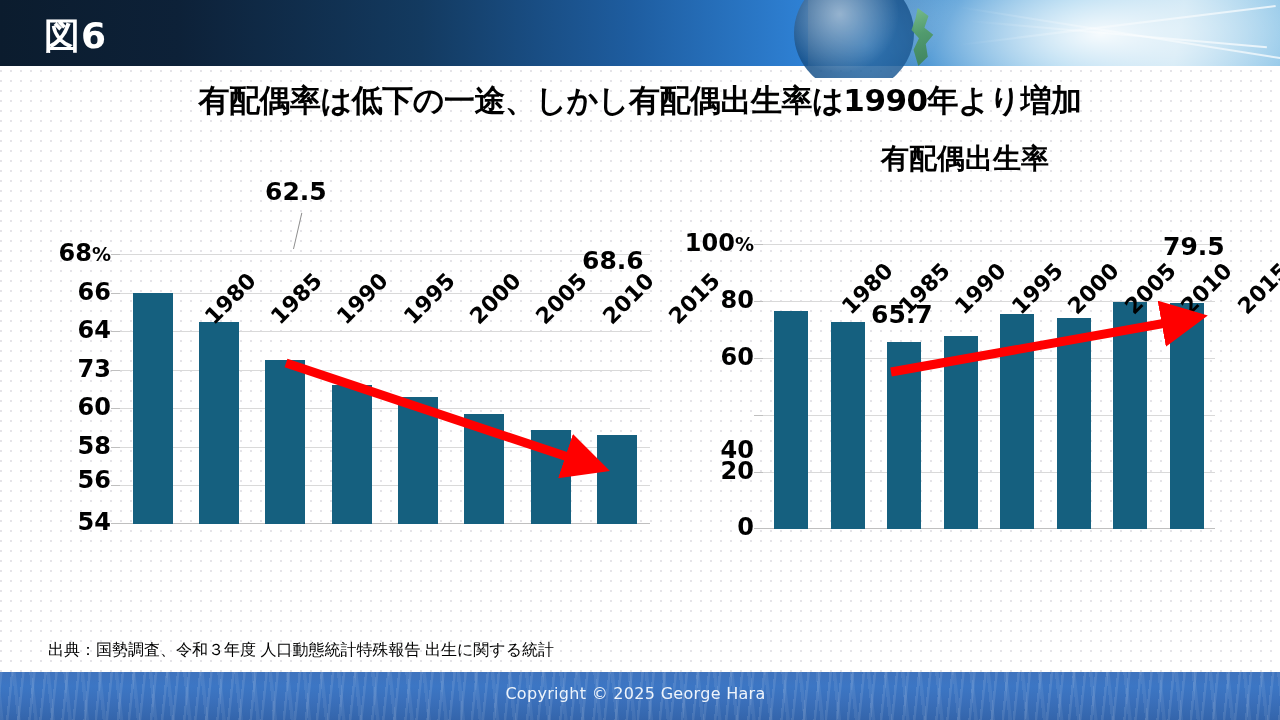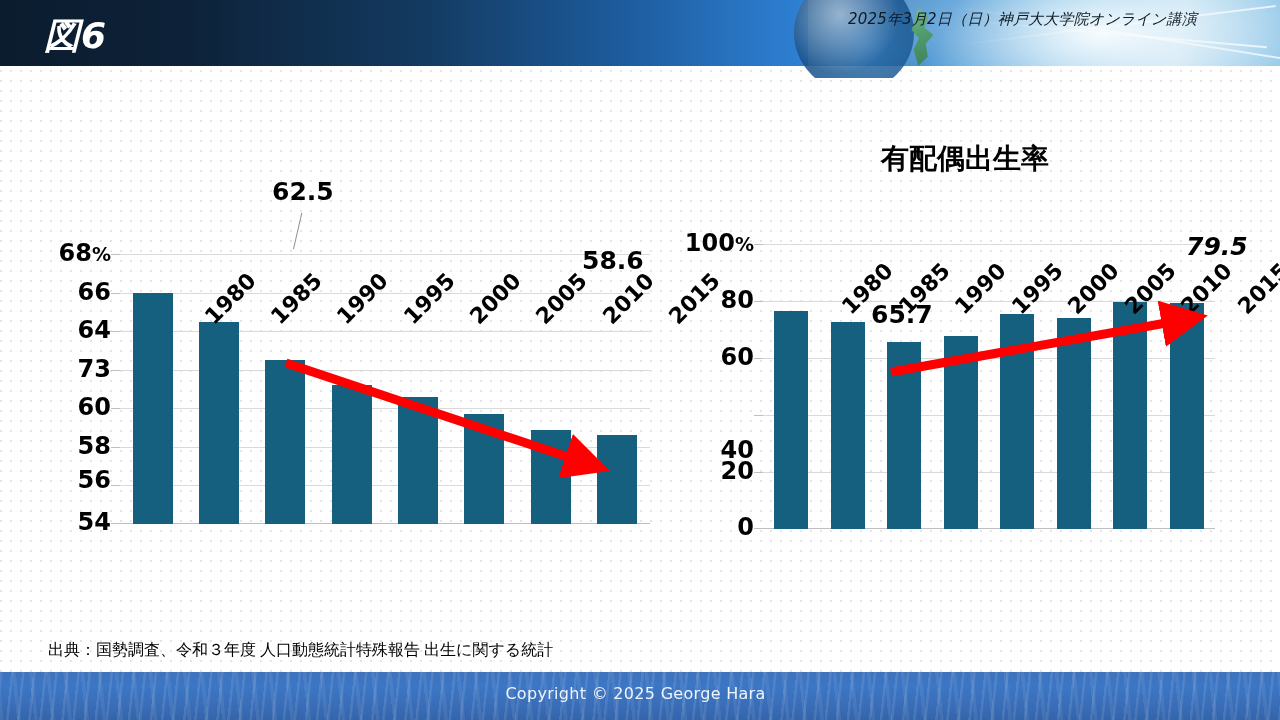--- a/index.html
+++ b/index.html
@@ -10,21 +10,21 @@
   }
   
   #slide{
     position:absolute;inset:0;
     background-color:#ffffff;
     background-image:radial-gradient(circle at 1px 1px, rgba(170,165,180,.30) 1px, transparent 1.3px);
     background-size:10px 10px;
   }
 
   
-  .header{position:absolute;left:0;top:0;width:1280px;height:78px;overflow:hidden;font-style:italic;}
+  .header{position:absolute;left:0;top:0;width:1280px;height:78px;overflow:hidden;}
   .header-grad{
     position:absolute;left:0;top:0;width:810px;height:66px;
     background:linear-gradient(90deg,#0b1c2e 0%,#0d2138 22%,#133a60 52%,#1e5da0 78%,#2f82d6 100%);
   }
   .header-photo{
     position:absolute;left:808px;top:0;width:472px;height:66px;
     background:
       radial-gradient(ellipse 300px 120px at 62% 52%, rgba(255,255,255,.92) 0%, rgba(255,255,255,.35) 45%, rgba(255,255,255,0) 72%),
       linear-gradient(118deg, rgba(255,255,255,.55) 0%, rgba(255,255,255,0) 30%),
       linear-gradient(100deg,#1f5f9e 0%,#3d8ed0 28%,#7cc0e8 55%,#b8dcf0 78%,#8fc6e8 100%);
@@ -104,21 +104,21 @@
     font-family:"DejaVu Sans","Liberation Sans",sans-serif;
   }
   .leader{position:absolute;background:#8d8d8d;width:1px;}
 
   .arrow-svg{position:absolute;left:0;top:0;overflow:visible;pointer-events:none;}
 
   
   .source{
     position:absolute;left:48px;top:640px;
     font-size:16px;color:#000;white-space:nowrap;
-    font-family:Liberation Serif, serif;
+    font-family:Liberation Sans, sans-serif;
   }
   .footer{
     position:absolute;left:0;top:672px;width:1280px;height:48px;overflow:hidden;
     background:
       repeating-linear-gradient(96deg, rgba(255,255,255,.10) 0px, rgba(255,255,255,.10) 2px, rgba(255,255,255,0) 3px, rgba(255,255,255,0) 11px),
       repeating-linear-gradient(84deg, rgba(255,255,255,.07) 0px, rgba(255,255,255,.07) 3px, rgba(255,255,255,0) 4px, rgba(255,255,255,0) 17px),
       linear-gradient(180deg,#3f73bd 0%,#3c76c4 30%,#3a6fba 62%,#3465ab 100%);
   }
   .footer-text{
     position:absolute;left:0;top:12px;width:1271px;text-align:center;
@@ -134,23 +134,23 @@
   <div class="header">
     <div class="header-grad"></div>
     <div class="header-photo">
       <div class="globe"></div>
       <div class="landmass"></div>
       <div class="ray" style="left:150px;top:6px;width:330px;transform:rotate(9deg);"></div>
       <div class="ray" style="left:160px;top:20px;width:300px;transform:rotate(5deg);"></div>
       <div class="ray" style="left:150px;top:44px;width:320px;transform:rotate(-7deg);"></div>
     </div>
     <div class="fig-badge">図6</div>
-    <div class="header-date">2025年3月2日（日）神戸大大学院オンライン講演</div>
-  </div>
-
+  </div>
+
+  <div class="slide-title">有配偶率は低下の一途、しかし有配偶出生率は1990年より増加</div>
 
   <div class="panel panel-left">
 
     <div class="plot plot-left">
 
       <div class="gridline" style="top:0px;"></div>
       <div class="tick" style="top:0px;left:-9px;"></div>
       <div class="ylabel" style="top:0px;margin-left:11px;"><span>68</span><span class="pct">%</span></div>
 
       <div class="gridline" style="top:38.6px;"></div>
@@ -192,23 +192,23 @@
 
       <div class="xlabel" style="left:62px;top:14px;">1980</div>
       <div class="xlabel" style="left:128px;top:14px;">1985</div>
       <div class="xlabel" style="left:194px;top:14px;">1990</div>
       <div class="xlabel" style="left:261px;top:14px;">1995</div>
       <div class="xlabel" style="left:327px;top:14px;">2000</div>
       <div class="xlabel" style="left:393px;top:14px;">2005</div>
       <div class="xlabel" style="left:460px;top:14px;">2010</div>
       <div class="xlabel" style="left:526px;top:14px;">2015</div>
 
-      <div class="dlabel" style="left:152px;top:-77px;">62.5</div>
+      <div class="dlabel" style="left:145px;top:-77px;">62.5</div>
       <div class="leader" style="left:173px;top:-42px;height:37px;transform:rotate(13deg);transform-origin:bottom center;"></div>
-      <div class="dlabel" style="left:462px;top:-8px;">58.6</div>
+      <div class="dlabel" style="left:462px;top:-8px;">68.6</div>
 
       <svg class="arrow-svg" width="530" height="270" viewBox="0 0 530 270">
         <defs>
           <marker id="ah-down" markerWidth="5.2" markerHeight="5.2" refX="2.4" refY="2.6" orient="auto">
             <path d="M0,0 L5.2,2.6 L0,5.2 Z" fill="#ff0000"></path>
           </marker>
         </defs>
         <line x1="166" y1="109" x2="466" y2="209" stroke="#ff0000" stroke-width="9" marker-end="url(#ah-down)"></line>
       </svg>
     </div>
@@ -255,21 +255,21 @@
       <div class="xlabel" style="left:56px;top:14px;">1980</div>
       <div class="xlabel" style="left:113px;top:14px;">1985</div>
       <div class="xlabel" style="left:169px;top:14px;">1990</div>
       <div class="xlabel" style="left:226px;top:14px;">1995</div>
       <div class="xlabel" style="left:282px;top:14px;">2000</div>
       <div class="xlabel" style="left:339px;top:14px;">2005</div>
       <div class="xlabel" style="left:395px;top:14px;">2010</div>
       <div class="xlabel" style="left:452px;top:14px;">2015</div>
 
       <div class="dlabel" style="left:108px;top:56px;">65.7</div>
-      <div class="dlabel" style="left:423px;top:-12px;font-style:italic;">79.5</div>
+      <div class="dlabel" style="left:400px;top:-12px;">79.5</div>
 
       <svg class="arrow-svg" width="452" height="285" viewBox="0 0 452 285">
         <defs>
           <marker id="ah-up" markerWidth="5.2" markerHeight="5.2" refX="2.4" refY="2.6" orient="auto">
             <path d="M0,0 L5.2,2.6 L0,5.2 Z" fill="#ff0000"></path>
           </marker>
         </defs>
         <line x1="128" y1="128" x2="420" y2="76" stroke="#ff0000" stroke-width="9" marker-end="url(#ah-up)"></line>
       </svg>
     </div>

